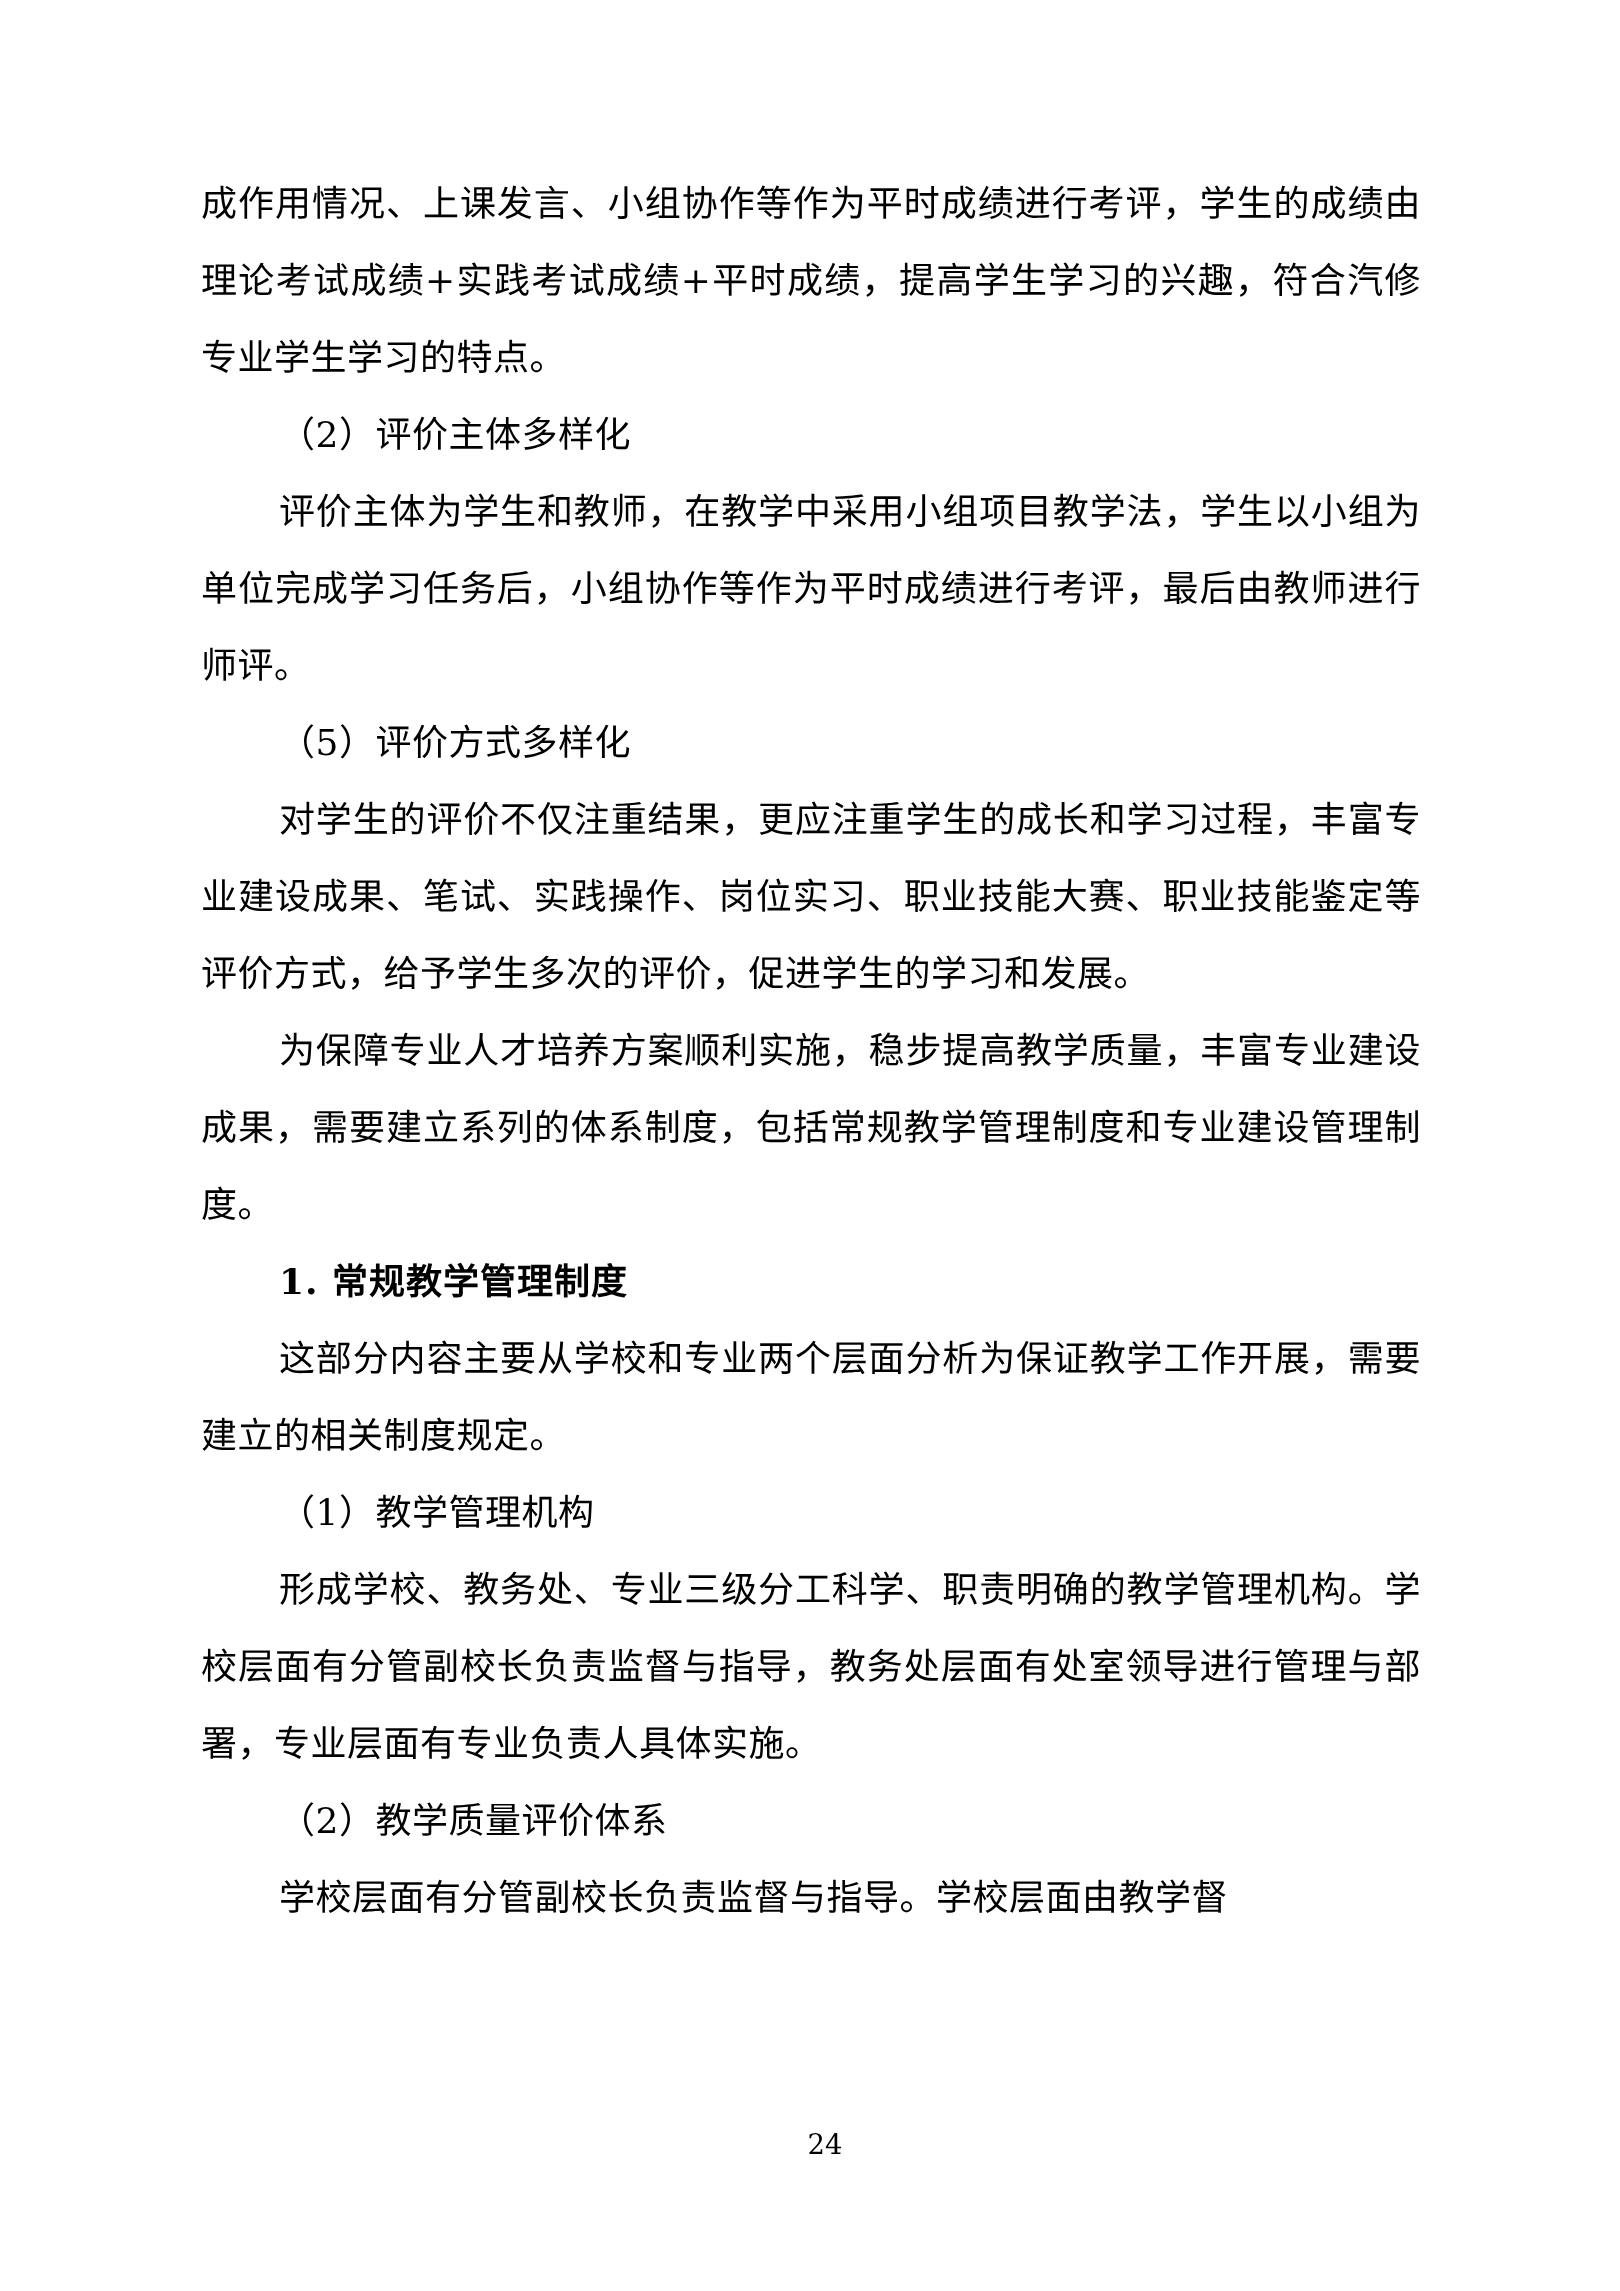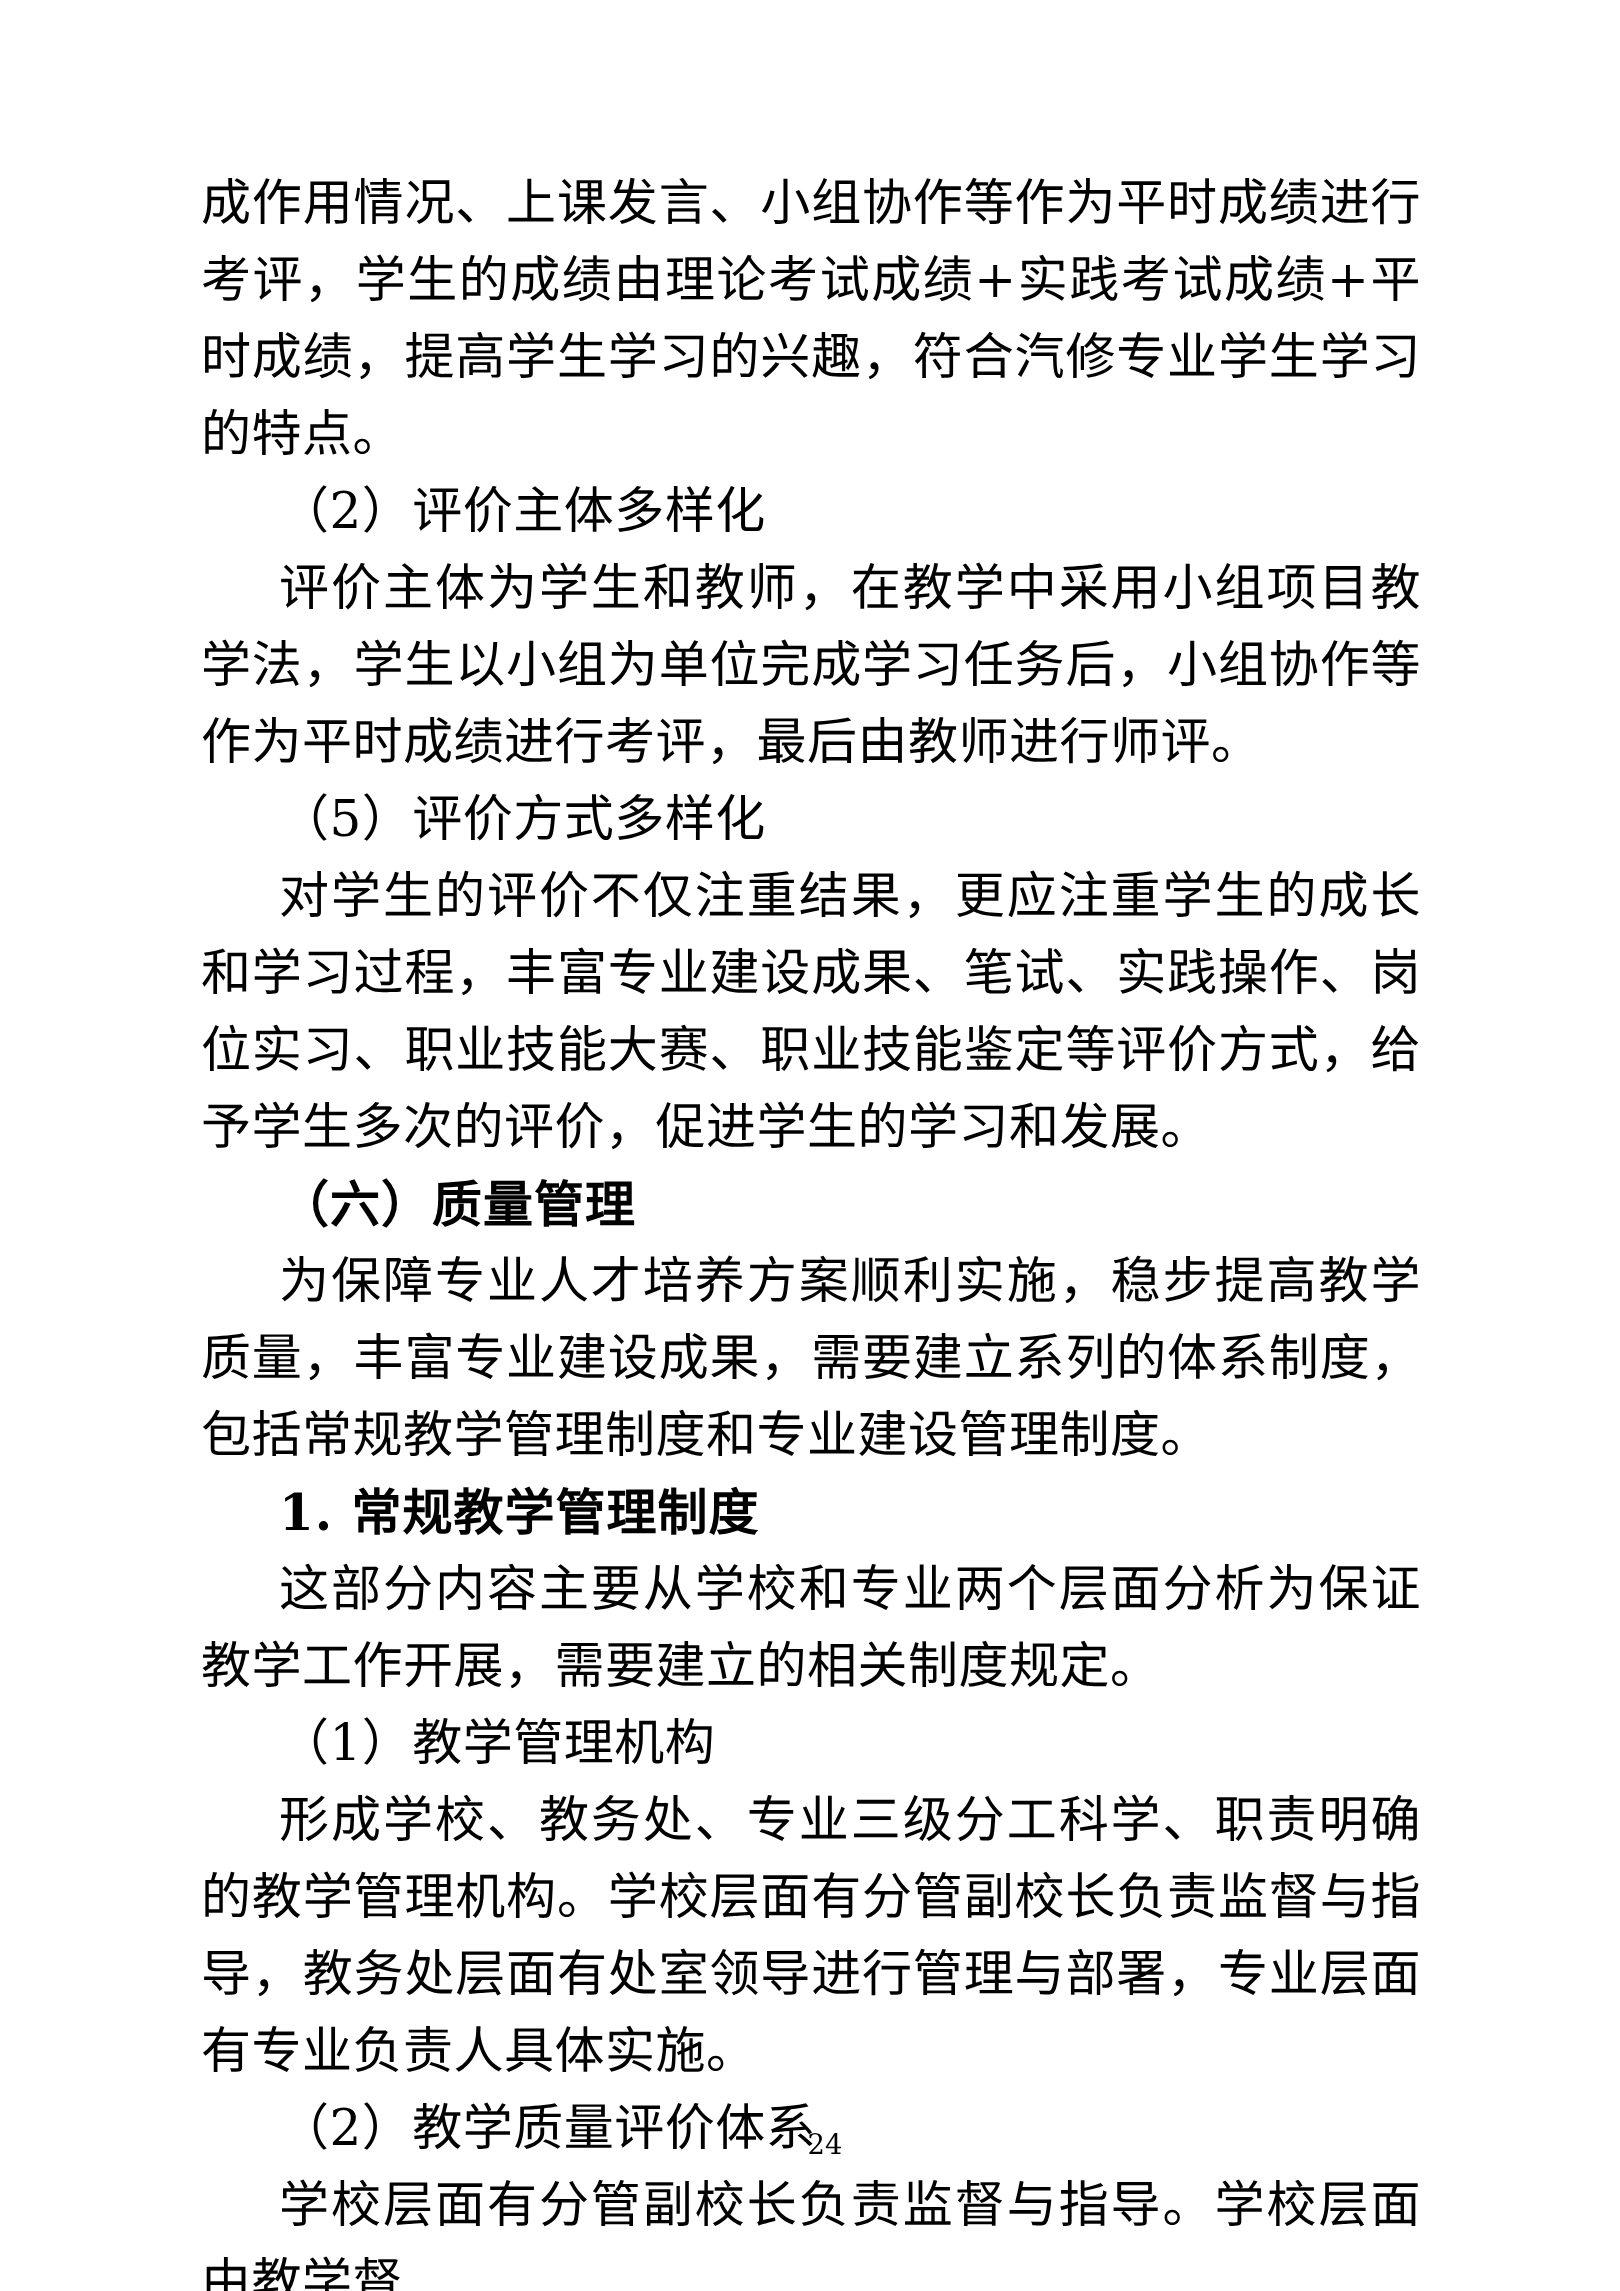--- a/index.html
+++ b/index.html
@@ -19,21 +19,21 @@
     overflow: hidden;
   }
   .content {
     position: absolute;
     left: 201px;
     top: 165px;
     width: 1220px;
   }
   p {
     margin: 0;
-    font-size: 50px;
+    font-size: 36px;
     line-height: 77px;
     text-align: justify;
     text-justify: inter-ideograph;
     letter-spacing: 0.5px;
   }
   p.indent {
     text-indent: 78px;
   }
   p.heading {
     font-weight: bold;
@@ -60,21 +60,20 @@
 </head>
 <body>
 
 <div class="page">
   <div class="content">
     <p class="body">成作用情况、上课发言、小组协作等作为平时成绩进行考评，学生的成绩由理论考试成绩+实践考试成绩+平时成绩，提高学生学习的兴趣，符合汽修专业学生学习的特点。</p>
     <p class="indent">（2）评价主体多样化</p>
     <p class="indent">评价主体为学生和教师，在教学中采用小组项目教学法，学生以小组为单位完成学习任务后，小组协作等作为平时成绩进行考评，最后由教师进行师评。</p>
     <p class="indent">（5）评价方式多样化</p>
     <p class="indent">对学生的评价不仅注重结果，更应注重学生的成长和学习过程，丰富专业建设成果、笔试、实践操作、岗位实习、职业技能大赛、职业技能鉴定等评价方式，给予学生多次的评价，促进学生的学习和发展。</p>
-    <p class="heading">（六）质量管理</p>
     <p class="indent">为保障专业人才培养方案顺利实施，稳步提高教学质量，丰富专业建设成果，需要建立系列的体系制度，包括常规教学管理制度和专业建设管理制度。</p>
     <p class="subheading">1. 常规教学管理制度</p>
     <p class="indent">这部分内容主要从学校和专业两个层面分析为保证教学工作开展，需要建立的相关制度规定。</p>
     <p class="indent">（1）教学管理机构</p>
     <p class="indent">形成学校、教务处、专业三级分工科学、职责明确的教学管理机构。学校层面有分管副校长负责监督与指导，教务处层面有处室领导进行管理与部署，专业层面有专业负责人具体实施。</p>
     <p class="indent">（2）教学质量评价体系</p>
     <p class="indent">学校层面有分管副校长负责监督与指导。学校层面由教学督</p>
   </div>
   <div class="page-number">24</div>
 </div>

